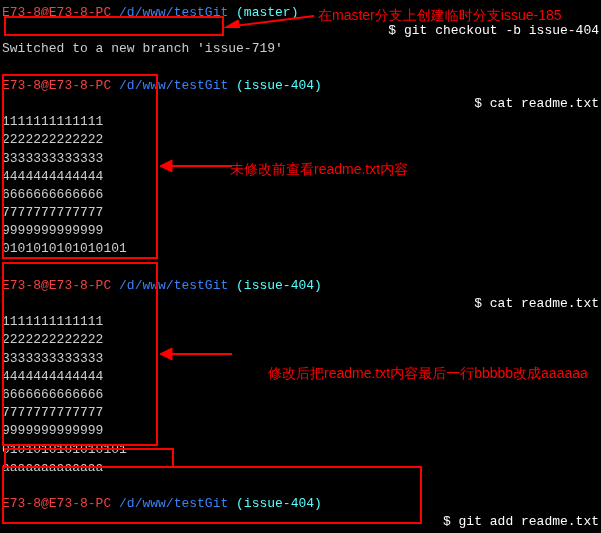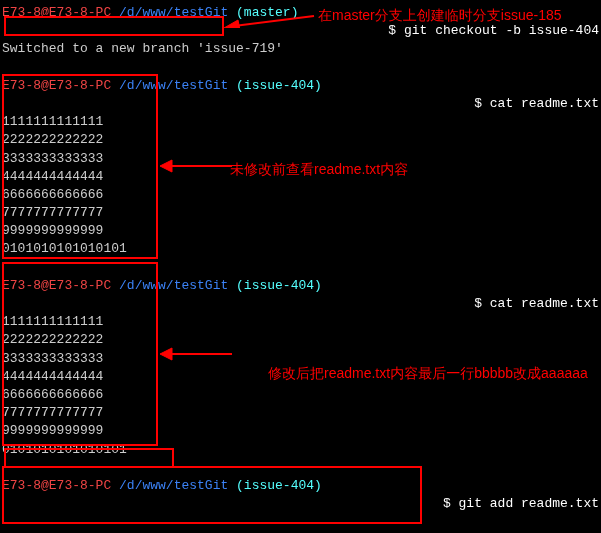--- a/index.html
+++ b/index.html
@@ -57,20 +57,21 @@
   <div class="line"><span class="green">E73-8@E73-8-PC</span> <span class="yellow">/d/www/testGit</span> <span class="cyan">(issue-404)</span></div>
   <div class="line white">$ cat readme.txt</div>
   <div class="line gray">1111111111111</div>
   <div class="line gray">2222222222222</div>
   <div class="line gray">3333333333333</div>
   <div class="line gray">4444444444444</div>
   <div class="line gray">6666666666666</div>
   <div class="line gray">7777777777777</div>
   <div class="line gray">9999999999999</div>
   <div class="line gray">0101010101010101</div>
+  <div class="line gray">aaaaaaaaaaaaa</div>
   <div class="line">&nbsp;</div>
   <div class="line"><span class="green">E73-8@E73-8-PC</span> <span class="yellow">/d/www/testGit</span> <span class="cyan">(issue-404)</span></div>
   <div class="line white">$ git add readme.txt</div>
 
 </div>
 
 <div class="box1" style="left:4px; top:16px; width:220px; height:20px;"></div>
 <div class="box1" style="left:2px; top:74px; width:156px; height:185px;"></div>
 <div class="box1" style="left:2px; top:262px; width:156px; height:184px;"></div>
 <div class="box1" style="left:4px; top:448px; width:170px; height:20px;"></div>

